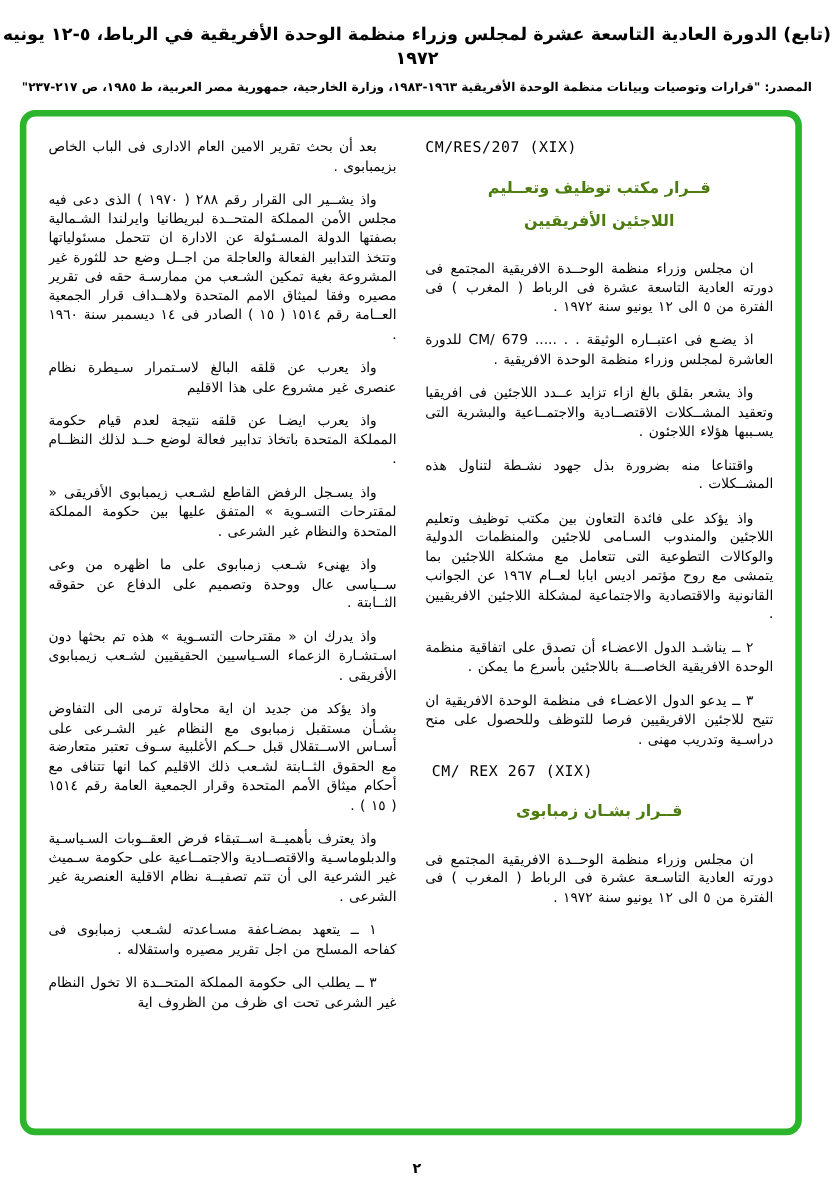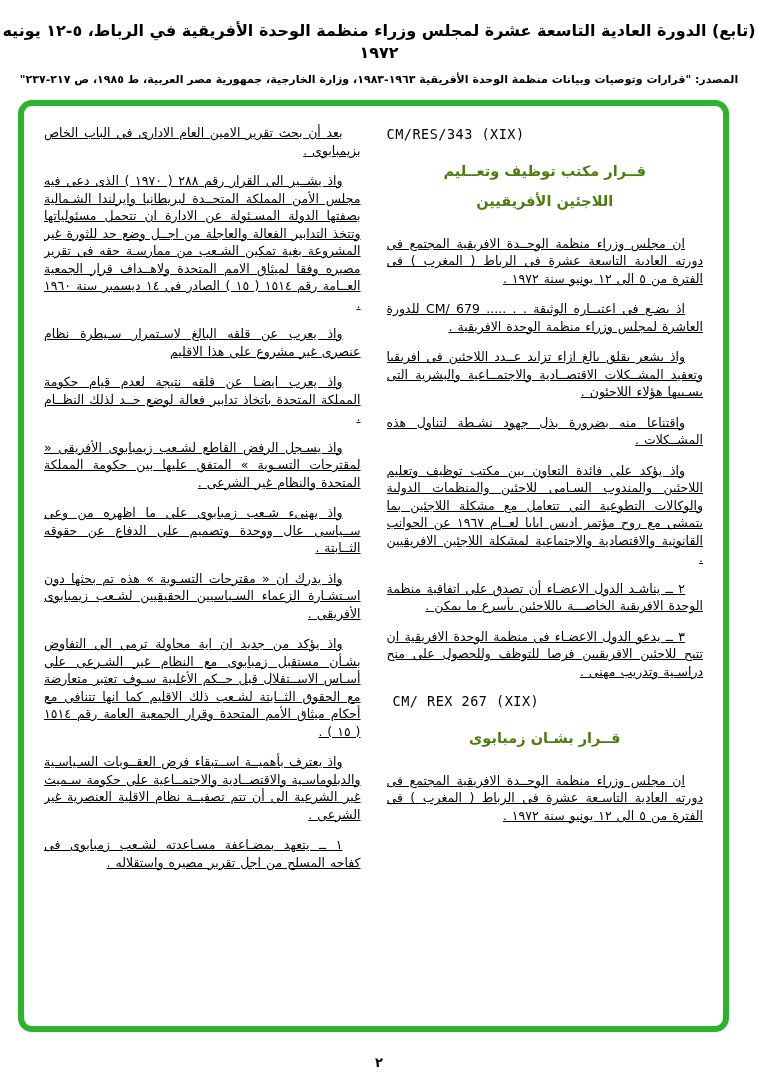--- a/index.html
+++ b/index.html
@@ -70,21 +70,20 @@
   .res-title .title-line { display: block; }
 
   .para {
     font-size: 12.5px;
     line-height: 17.5px;
     margin: 0 0 13px 0;
     text-align: justify;
     text-indent: 18px;
     word-spacing: 1px;
     color: #000;
-    text-decoration: underline;
   }
   .para.last-bold-start { font-weight: 500; }
 
   
   .page-number {
     position: absolute;
     bottom: 8px; left: 0;
     width: 100%;
     text-align: center;
     font-size: 13px;
@@ -98,21 +97,21 @@
 <div class="page">
 
   <header class="page-header">
     <div class="header-title">(تابع) الدورة العادية التاسعة عشرة لمجلس وزراء منظمة الوحدة الأفريقية في الرباط، ٥-١٢ يونيه ١٩٧٢</div>
     <div class="header-source">المصدر: "قرارات وتوصيات وبيانات منظمة الوحدة الأفريقية ١٩٦٣-١٩٨٣، وزارة الخارجية، جمهورية مصر العربية، ط ١٩٨٥، ص ٢١٧-٢٣٧"</div>
   </header>
 
   <main class="bordered-box" style="border-color: rgb(44, 180, 44);">
 
     <section class="column">
-      <div class="doc-ref">CM/RES/343 (XIX)</div>
+      <div class="doc-ref">CM/RES/207 (XIX)</div>
       <h2 class="res-title">
         <span class="title-line">قــرار مكتب توظيف وتعــليم</span>
         <span class="title-line">اللاجئين الأفريقيين</span>
       </h2>
       <p class="para">ان مجلس وزراء منظمة الوحــدة الافريقية المجتمع فى دورته العادية التاسعة عشرة فى الرباط ( المغرب ) فى الفترة من ٥ الى ١٢ يونيو سنة ١٩٧٢ .</p>
       <p class="para">اذ يضـع فى اعتبــاره الوثيقة . . ..... CM/ 679 للدورة العاشرة لمجلس وزراء منظمة الوحدة الافريقية .</p>
       <p class="para">واذ يشعر بقلق بالغ ازاء تزايد عــدد اللاجئين فى افريقيا وتعقيد المشــكلات الاقتصــادية والاجتمــاعية والبشرية التى يسـببها هؤلاء اللاجئون .</p>
       <p class="para">واقتناعا منه بضرورة بذل جهود نشـطة لتناول هذه المشــكلات .</p>
       <p class="para">واذ يؤكد على فائدة التعاون بين مكتب توظيف وتعليم اللاجئين والمندوب السـامى للاجئين والمنظمات الدولية والوكالات التطوعية التى تتعامل مع مشكلة اللاجئين بما يتمشى مع روح مؤتمر اديس ابابا لعــام ١٩٦٧ عن الجوانب القانونية والاقتصادية والاجتماعية لمشكلة اللاجئين الافريقيين .</p>
       <p class="para">٢ ــ يناشـد الدول الاعضـاء أن تصدق على اتفاقية منظمة الوحدة الافريقية الخاصـــة باللاجئين بأسرع ما يمكن .</p>
@@ -129,18 +128,19 @@
       <p class="para">بعد أن بحث تقرير الامين العام الادارى فى الباب الخاص بزيمبابوى .</p>
       <p class="para">واذ يشــير الى القرار رقم ٢٨٨ ( ١٩٧٠ ) الذى دعى فيه مجلس الأمن المملكة المتحــدة لبريطانيا وايرلندا الشـمالية بصفتها الدولة المسـئولة عن الادارة ان تتحمل مسئولياتها وتتخذ التدابير الفعالة والعاجلة من اجــل وضع حد للثورة غير المشروعة بغية تمكين الشـعب من ممارسـة حقه فى تقرير مصيره وفقا لميثاق الامم المتحدة ولاهــداف قرار الجمعية العــامة رقم ١٥١٤ ( ١٥ ) الصادر فى ١٤ ديسمبر سنة ١٩٦٠ .</p>
       <p class="para">واذ يعرب عن قلقه البالغ لاسـتمرار سـيطرة نظام عنصرى غير مشروع على هذا الاقليم</p>
       <p class="para">واذ يعرب ايضـا عن قلقه نتيجة لعدم قيام حكومة المملكة المتحدة باتخاذ تدابير فعالة لوضع حــد لذلك النظــام .</p>
       <p class="para">واذ يسـجل الرفض القاطع لشـعب زيمبابوى الأفريقى « لمقترحات التسـوية » المتفق عليها بين حكومة المملكة المتحدة والنظام غير الشرعى .</p>
       <p class="para">واذ يهنىء شـعب زمبابوى على ما اظهره من وعى ســياسى عال ووحدة وتصميم على الدفاع عن حقوقه الثــابتة .</p>
       <p class="para">واذ يدرك ان « مقترحات التسـوية » هذه تم بحثها دون اسـتشـارة الزعماء السـياسيين الحقيقيين لشـعب زيمبابوى الأفريقى .</p>
       <p class="para">واذ يؤكد من جديد ان اية محاولة ترمى الى التفاوض بشـأن مستقبل زمبابوى مع النظام غير الشـرعى على أسـاس الاســتقلال قبل حــكم الأغلبية سـوف تعتبر متعارضة مع الحقوق الثــابتة لشـعب ذلك الاقليم كما انها تتنافى مع أحكام ميثاق الأمم المتحدة وقرار الجمعية العامة رقم ١٥١٤ ( ١٥ ) .</p>
       <p class="para">واذ يعترف بأهميــة اســتبقاء فرض العقــوبات السـياسـية والدبلوماسـية والاقتصــادية والاجتمــاعية على حكومة سـميث غير الشرعية الى أن تتم تصفيــة نظام الاقلية العنصرية غير الشرعى .</p>
       <p class="para">١ ــ يتعهد بمضـاعفة مسـاعدته لشـعب زمبابوى فى كفاحه المسلح من اجل تقرير مصيره واستقلاله .</p>
+      <p class="para last-bold-start">٣ ــ يطلب الى حكومة المملكة المتحــدة الا تخول النظام غير الشرعى تحت اى ظرف من الظروف اية</p>
     </section>
 
   </main>
 
   <div class="page-number">٢</div>
 </div>
 
 </body></html>

